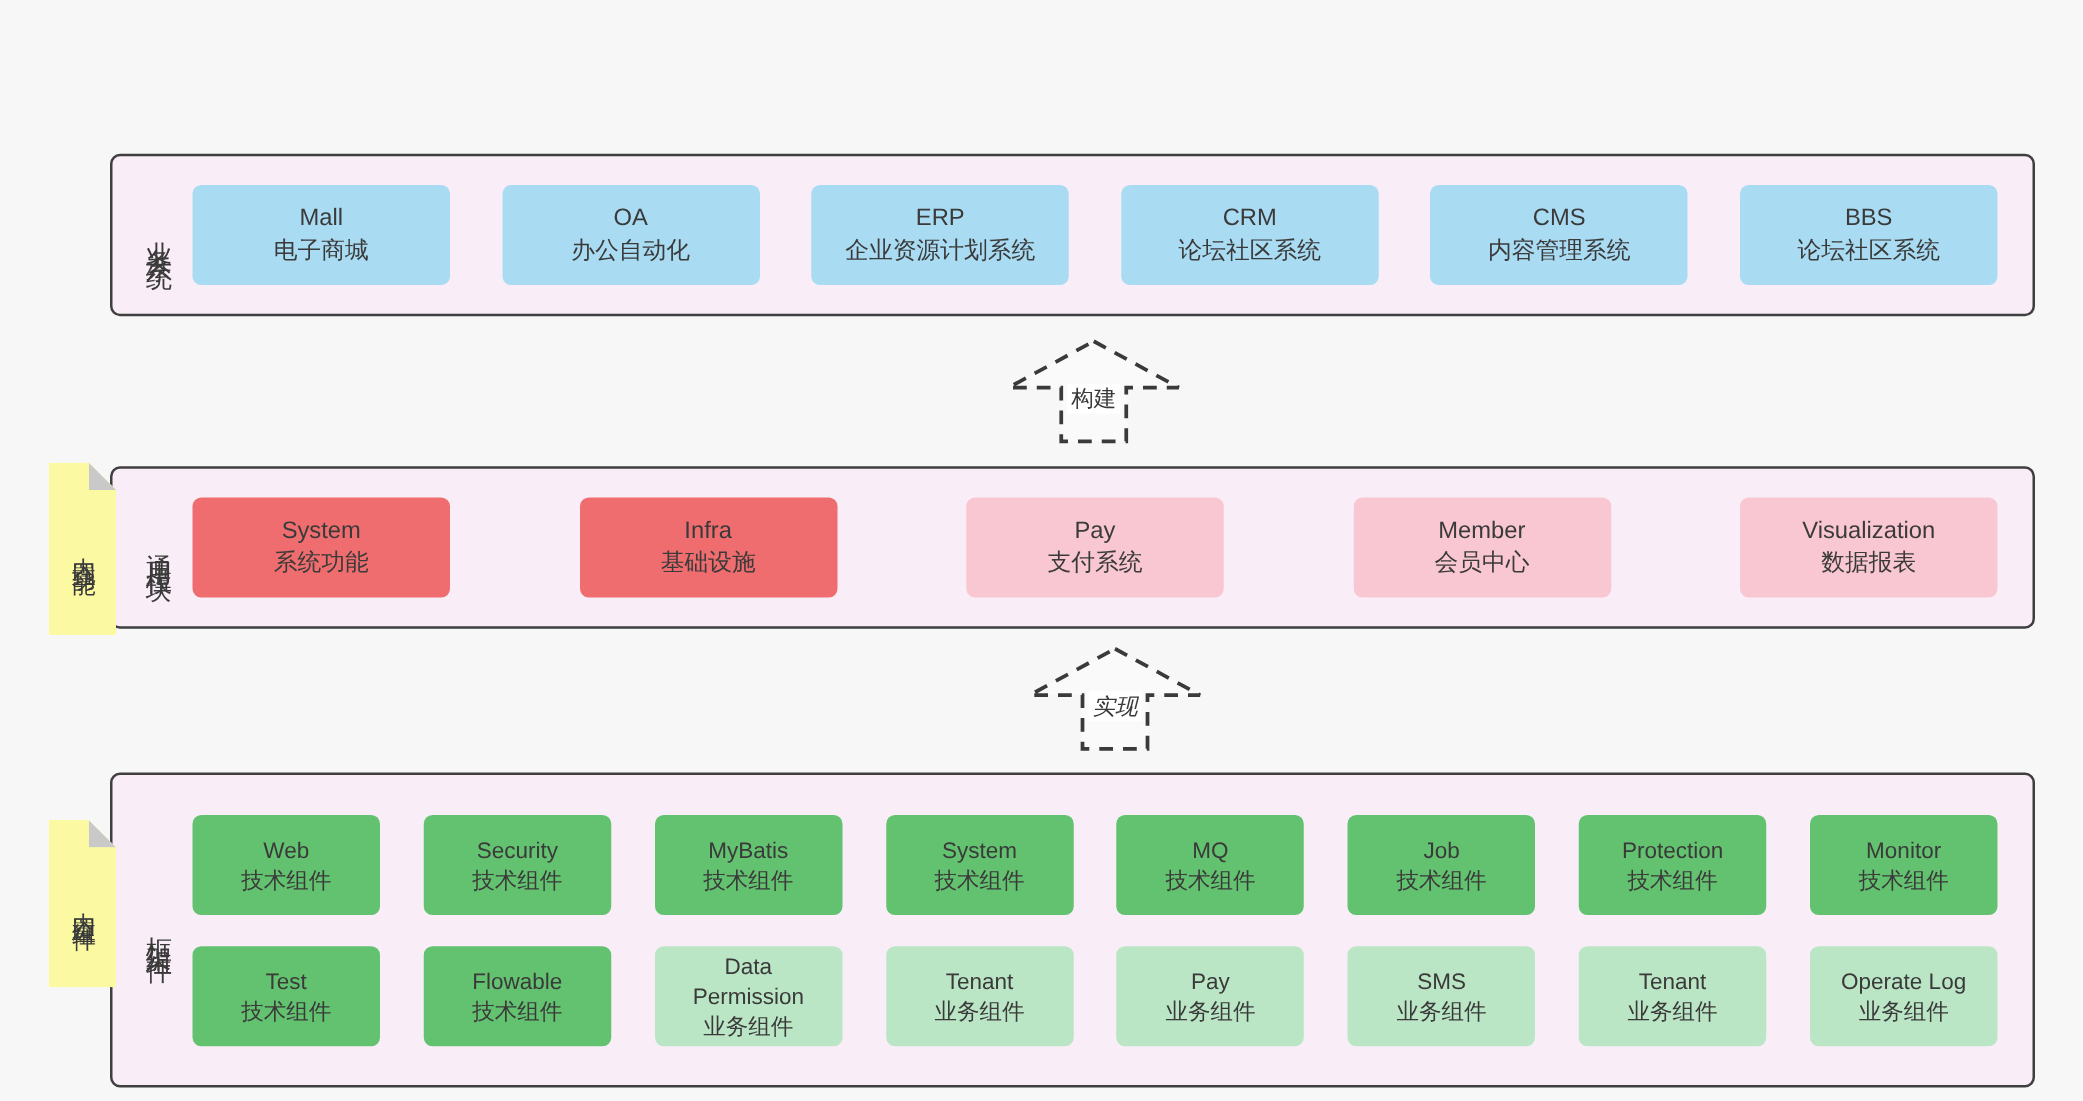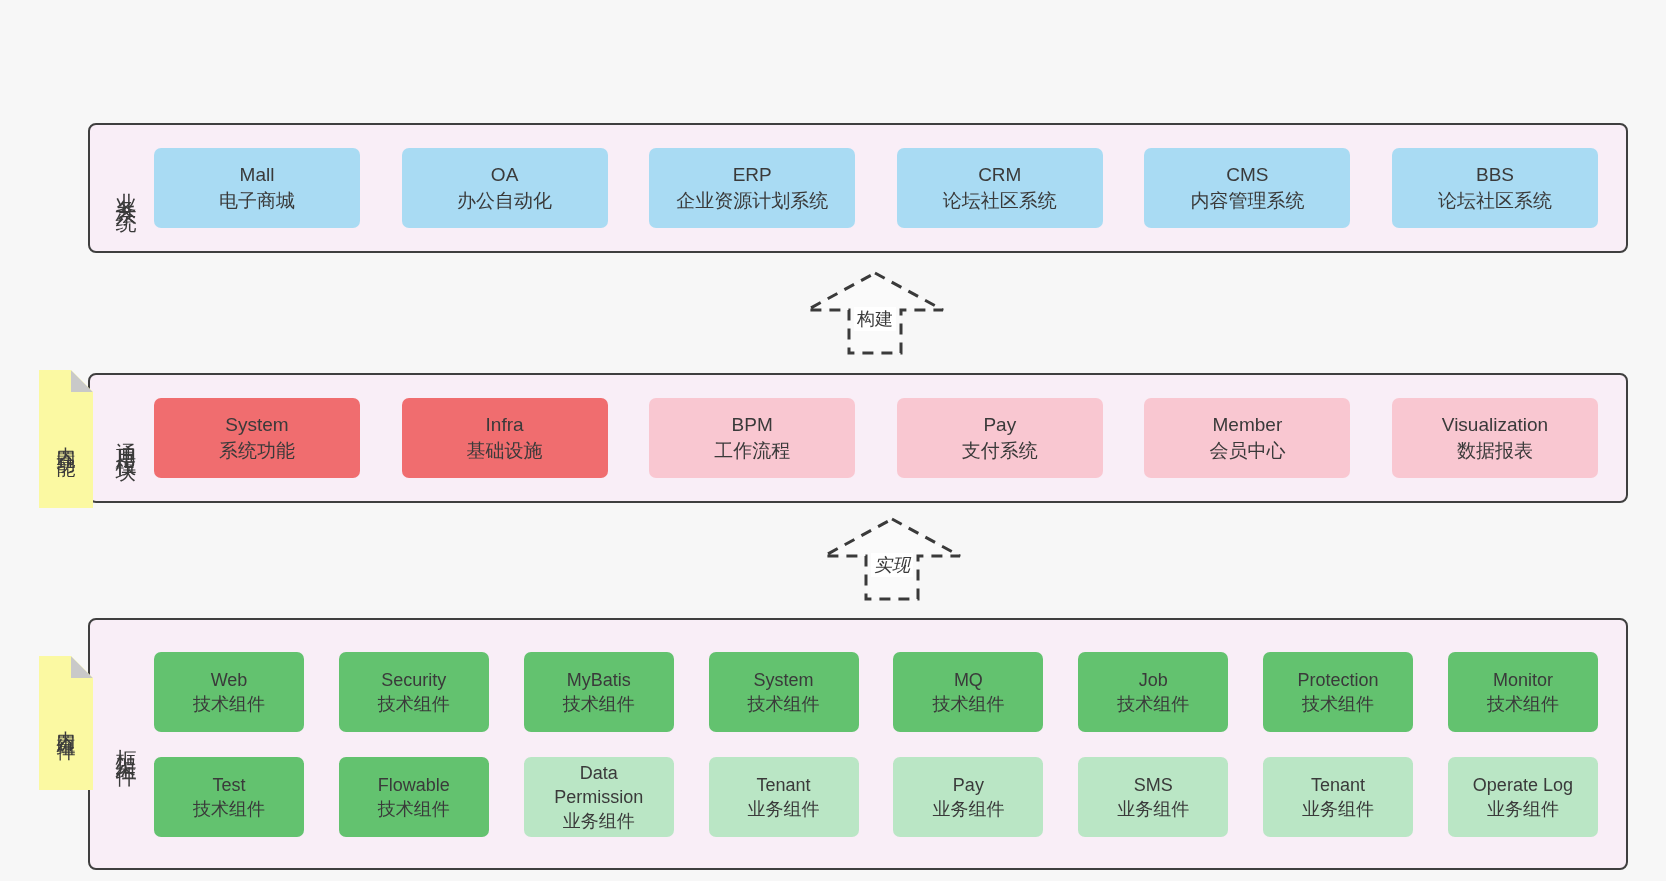--- a/index.html
+++ b/index.html
@@ -124,24 +124,20 @@
   <div class="box variant-red">
     <div class="box-name">System</div>
     <div class="box-desc">系统功能</div>
   </div>
 
   <div class="box variant-red">
     <div class="box-name">Infra</div>
     <div class="box-desc">基础设施</div>
   </div>
 
-  <div class="box variant-pink">
-    <div class="box-name">BPM</div>
-    <div class="box-desc">工作流程</div>
-  </div>
 
   <div class="box variant-pink">
     <div class="box-name">Pay</div>
     <div class="box-desc">支付系统</div>
   </div>
 
   <div class="box variant-pink">
     <div class="box-name">Member</div>
     <div class="box-desc">会员中心</div>
   </div>

